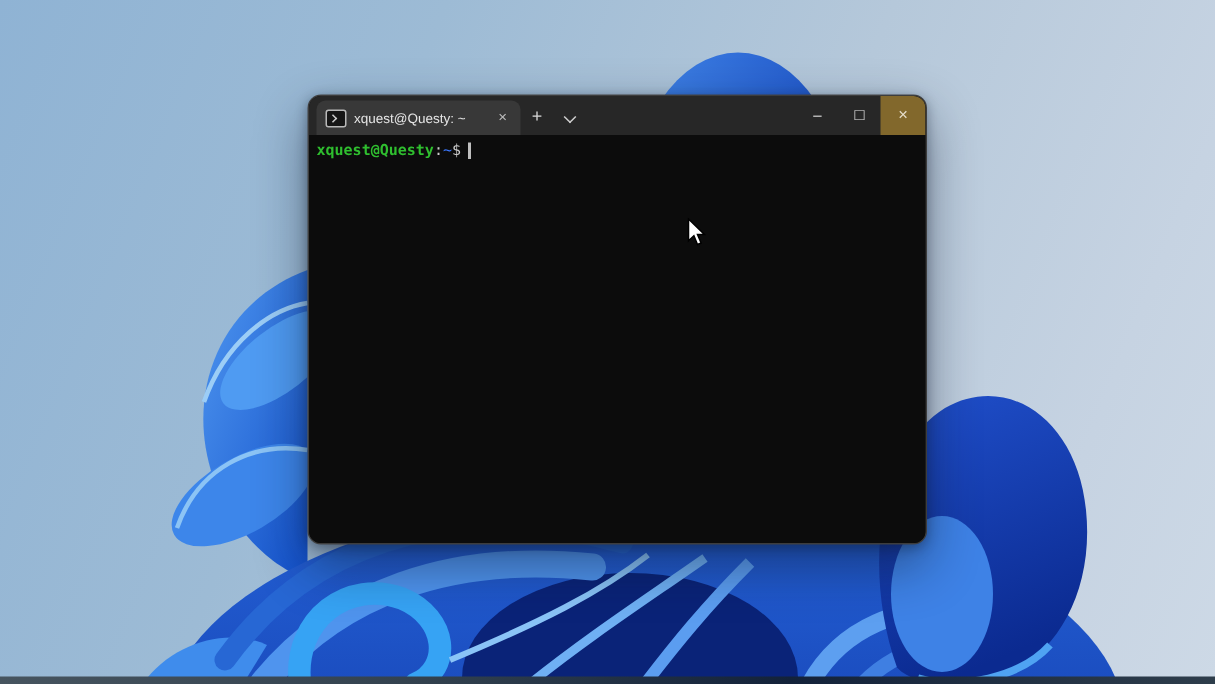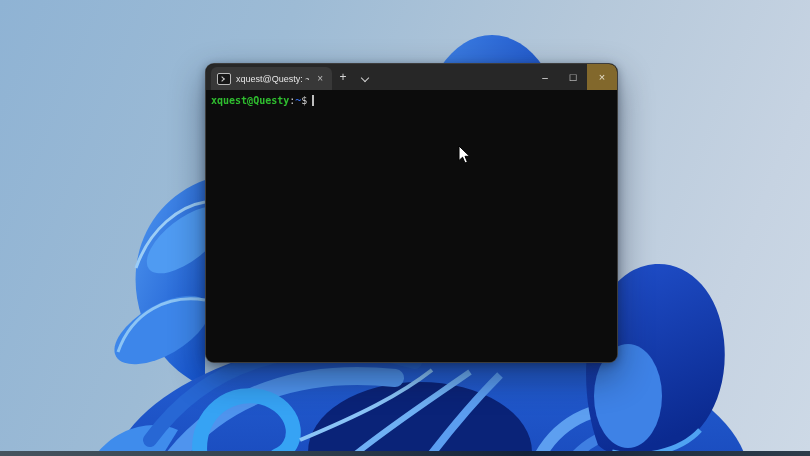--- a/index.html
+++ b/index.html
@@ -9,21 +9,21 @@
   .bloom{position:absolute;left:0;top:0;z-index:1;}
   .taskbar-strip{position:absolute;left:0;bottom:0;width:810px;height:5px;z-index:6;
     background:linear-gradient(90deg,#46545f 0%,#32414e 35%,#13223a 65%,#2e3d4b 100%);}
 
   
   .win{position:absolute;left:205px;top:63px;width:413px;height:300px;z-index:4;
     border-radius:9px;overflow:hidden;background:#0c0c0c;
     box-shadow:0 14px 34px rgba(10,20,40,.45),0 2px 8px rgba(10,20,40,.35);
     border:1px solid rgba(70,70,70,.85);box-sizing:border-box;}
   .titlebar{height:26px;background:#272727;display:flex;align-items:stretch;position:relative;}
-  .tab{display:flex;align-items:center;gap:5px;margin:3px 0 0 5px;width:121px;height:23px;
+  .tab{display:flex;align-items:center;gap:5px;margin:3px 0 0 5px;width:136px;height:23px;
     background:#383838;border-radius:6px 6px 0 0;padding:0 6px;box-sizing:border-box;}
   .term-ico{width:12px;height:10px;border:1px solid #b9b9b9;border-radius:2px;background:#161616;
     position:relative;flex:0 0 auto;}
   .term-ico::after{content:"";position:absolute;left:2px;top:3px;width:3px;height:3px;
     border-left:1px solid #cfcfcf;border-bottom:1px solid #cfcfcf;transform:rotate(-135deg);}
   .tab-title{font-size:9px;color:#e6e6e6;white-space:nowrap;overflow:hidden;flex:1 1 auto;}
   .tab-close{font-size:10px;color:#bdbdbd;line-height:1;padding:2px 3px;cursor:default;}
   .bar-btn{display:flex;align-items:center;justify-content:center;width:22px;color:#d6d6d6;
     font-size:12px;margin-top:3px;height:20px;}
   .chev{width:7px;height:7px;position:relative;margin-top:2px;}

